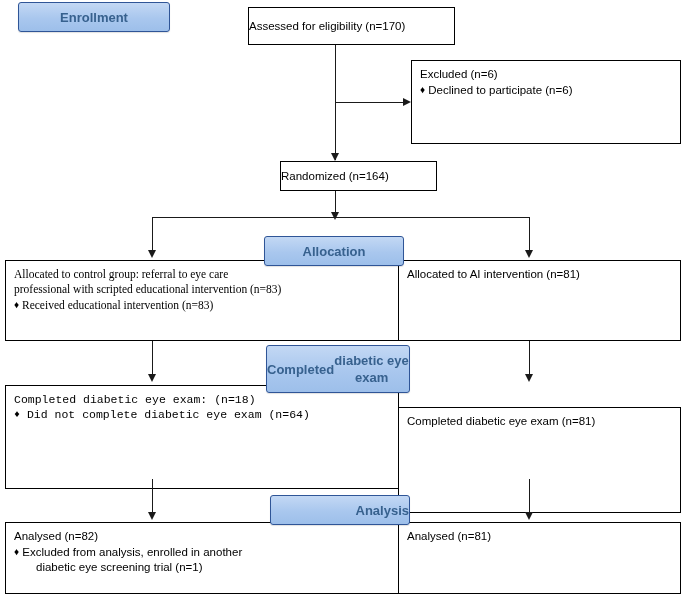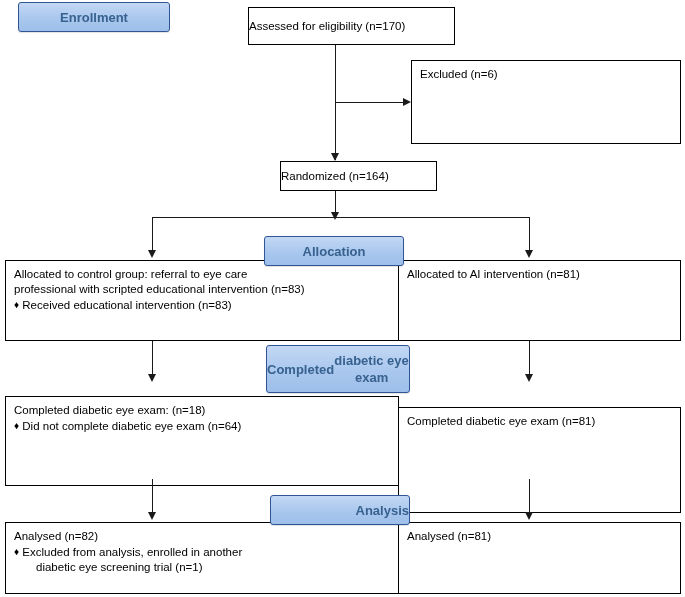--- a/index.html
+++ b/index.html
@@ -121,39 +121,43 @@
   </div>
 
   <div class="vline" style="left:335px; top:45px; height:115px;"></div>
   <div class="arrow-down" style="left:330.5px; top:153px;"></div>
 
   <div class="hline" style="left:335px; top:102px; width:68px;"></div>
   <div class="arrow-right" style="left:403px; top:98px;"></div>
 
   <div class="box" style="left:411px; top:60px; width:270px; height:84px;">
     <span class="line">Excluded (n=6)</span>
+    <span class="bullet-line">
+      <span class="dia">♦</span>
+      <span>Declined to participate (n=6)</span>
+    </span>
   </div>
 
   <div class="box center-text" style="left:280px; top:161px; width:157px; height:30px;">
     <span class="line">Randomized (n=164)</span>
   </div>
 
   <div class="vline" style="left:335px; top:191px; height:26px;"></div>
   <div class="arrow-down" style="left:330.5px; top:212px;"></div>
   <div class="hline" style="left:152px; top:217px; width:378px;"></div>
   <div class="vline" style="left:152px; top:217px; height:36px;"></div>
   <div class="arrow-down" style="left:147.5px; top:250px;"></div>
   <div class="vline" style="left:529px; top:217px; height:36px;"></div>
   <div class="arrow-down" style="left:524.5px; top:250px;"></div>
 
   <div class="pill" style="left:264px; top:236px; width:140px; height:30px;">
     <span>Allocation</span>
   </div>
 
-  <div class="box" style="left:5px; top:260px; width:394px; height:81px;">
+  <div class="box" style="left:5px; top:260px; width:394px; height:81px;font-family:Liberation Serif, serif;">
     <span class="line">Allocated to control group: referral to eye care</span>
     <span class="line">professional with scripted educational</span>
     <span class="line">intervention (n=83)</span>
     <span class="bullet-line">
       <span class="dia">♦</span>
       <span>Received educational intervention (n=83)</span>
     </span>
   </div>
 
   <div class="box" style="left:398px; top:260px; width:283px; height:81px;">
@@ -163,21 +167,21 @@
   <div class="vline" style="left:152px; top:341px; height:36px;"></div>
   <div class="arrow-down" style="left:147.5px; top:374px;"></div>
   <div class="vline" style="left:529px; top:341px; height:36px;"></div>
   <div class="arrow-down" style="left:524.5px; top:374px;"></div>
 
   <div class="pill" style="left:266px; top:345px; width:144px; height:48px; flex-direction:row;">
     <span>Completed</span>
     <span>diabetic eye exam</span>
   </div>
 
-  <div class="box" style="left:5px; top:396px; width:394px; height:90px;">
+  <div class="box" style="left:5px; top:385px; width:394px; height:104px;font-family:Liberation Mono, monospace;">
     <span class="line">Completed diabetic eye exam: (n=18)</span>
     <span class="bullet-line">
       <span class="dia">♦</span>
       <span>Did not complete diabetic eye exam (n=64)</span>
     </span>
   </div>
 
   <div class="box" style="left:398px; top:407px; width:283px; height:106px;">
     <span class="line">Completed diabetic eye exam (n=81)</span>
   </div>

